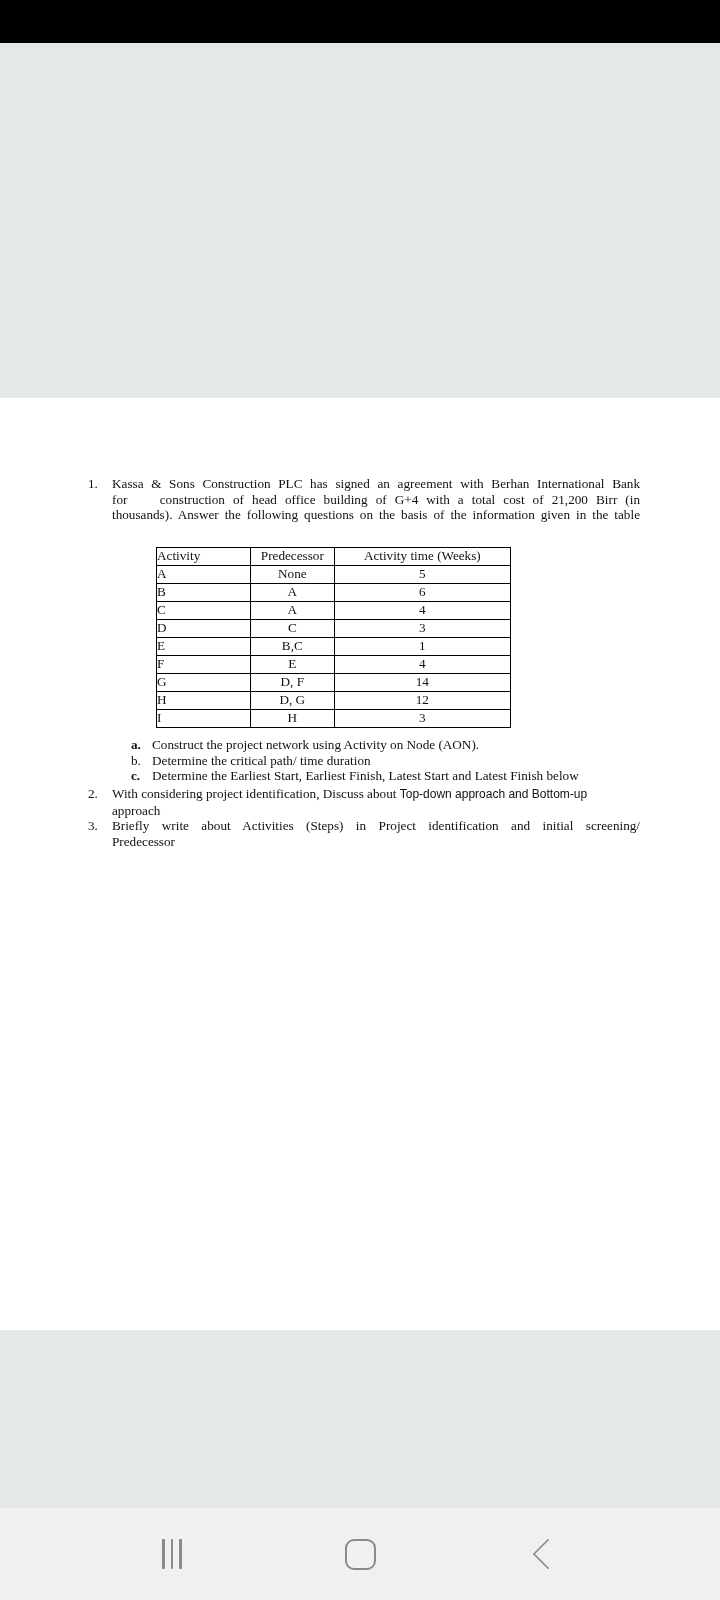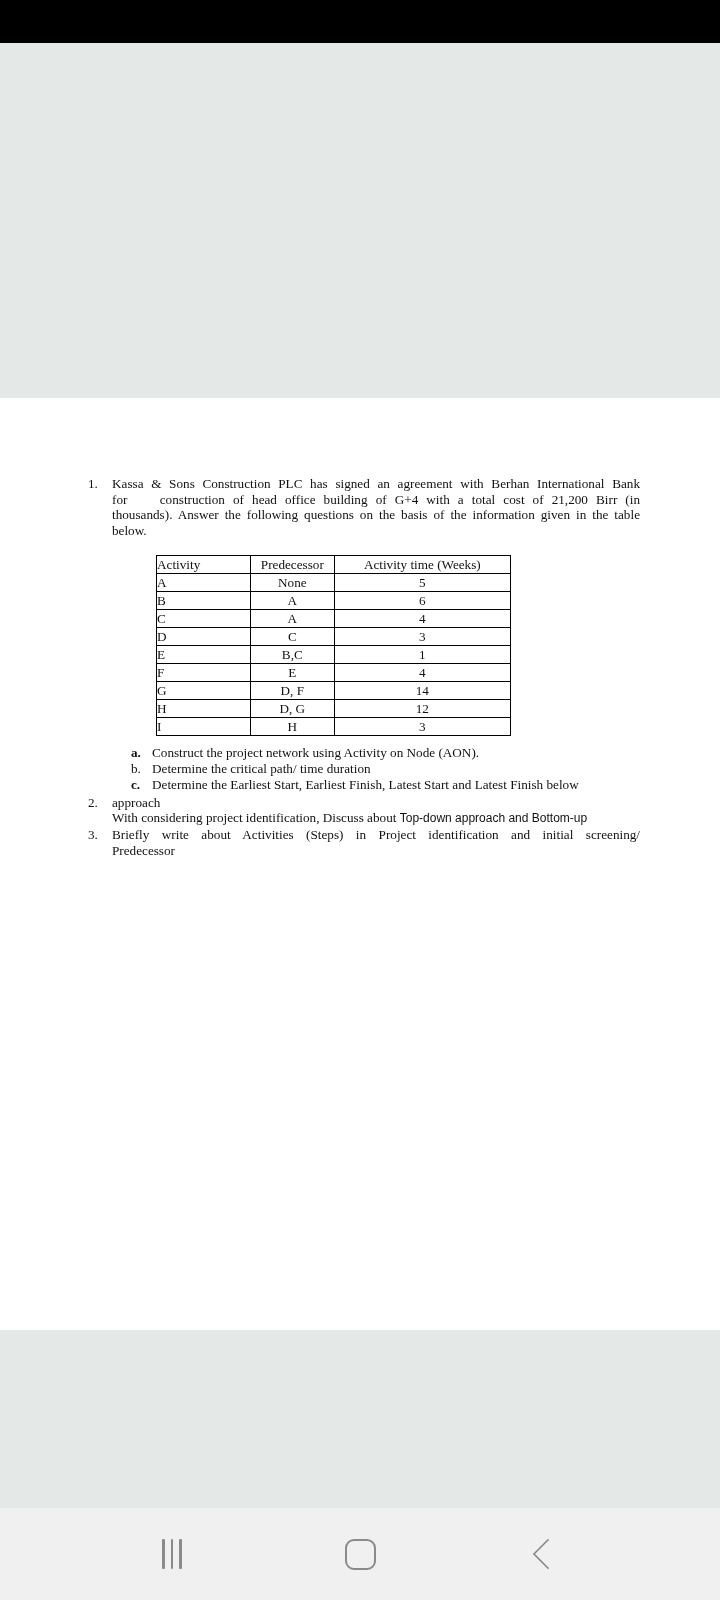--- a/index.html
+++ b/index.html
@@ -89,21 +89,21 @@
     left: 0;
     top: 0;
   }
   .b-marker { font-weight: bold; }
 
   .sans { font-family: "Liberation Sans", sans-serif; font-size: 12px; }
   .ital { }
 
   
   #activity-table-wrap {
-    margin-top: 17px;
+    margin-top: 24px;
     margin-left: 62px;
     padding-left: 6px;
   }
   table.activity-table {
     border-collapse: collapse;
     width: 355px;
     font-size: 13.2px;
     color: #111111;
   }
   table.activity-table td {
@@ -198,21 +198,20 @@
 <div id="viewer">
 
   <div id="document-page">
     <div id="doc-content">
 
       <div class="num-item">
         <span class="marker">1.</span>
         <div class="stretch">Kassa &amp; Sons Construction PLC has signed an agreement with Berhan International Bank</div>
         <div class="stretch"><span>for</span>&nbsp;&nbsp;&nbsp; <span>construction of head office building of G+4 with a total cost of 21,200 Birr (in</span></div>
         <div class="stretch">thousands). Answer the following questions on the basis of the information given in the table</div>
-        <div>below.</div>
       </div>
 
       <div id="activity-table-wrap">
         <table class="activity-table">
           <tbody>
             <tr>
               <td class="col-activity">Activity</td>
               <td class="col-pred">Predecessor</td>
               <td class="col-time">Activity time (Weeks)</td>
             </tr>
@@ -275,22 +274,22 @@
           <span>Determine the critical path/ time duration</span>
         </div>
         <div class="sub-item">
           <span class="marker b-marker">c.</span>
           <span>Determine the Earliest </span><span class="ital">Start, Earliest Finish, Latest Start and Latest Finish</span><span> below</span>
         </div>
       </div>
 
       <div class="num-item after-table">
         <span class="marker">2.</span>
+        <div><span>With considering project identification, Discuss about </span><span class="sans">Top-down approach and  Bottom-up</span></div>
         <div>approach</div>
-        <div><span>With considering project identification, Discuss about </span><span class="sans">Top-down approach and  Bottom-up</span></div>
       </div>
 
       <div class="num-item">
         <span class="marker">3.</span>
         <div class="stretch">Briefly write about    Activities (Steps) in Project identification and initial screening/</div>
         <div>Predecessor</div>
       </div>
 
     </div>
   </div>

